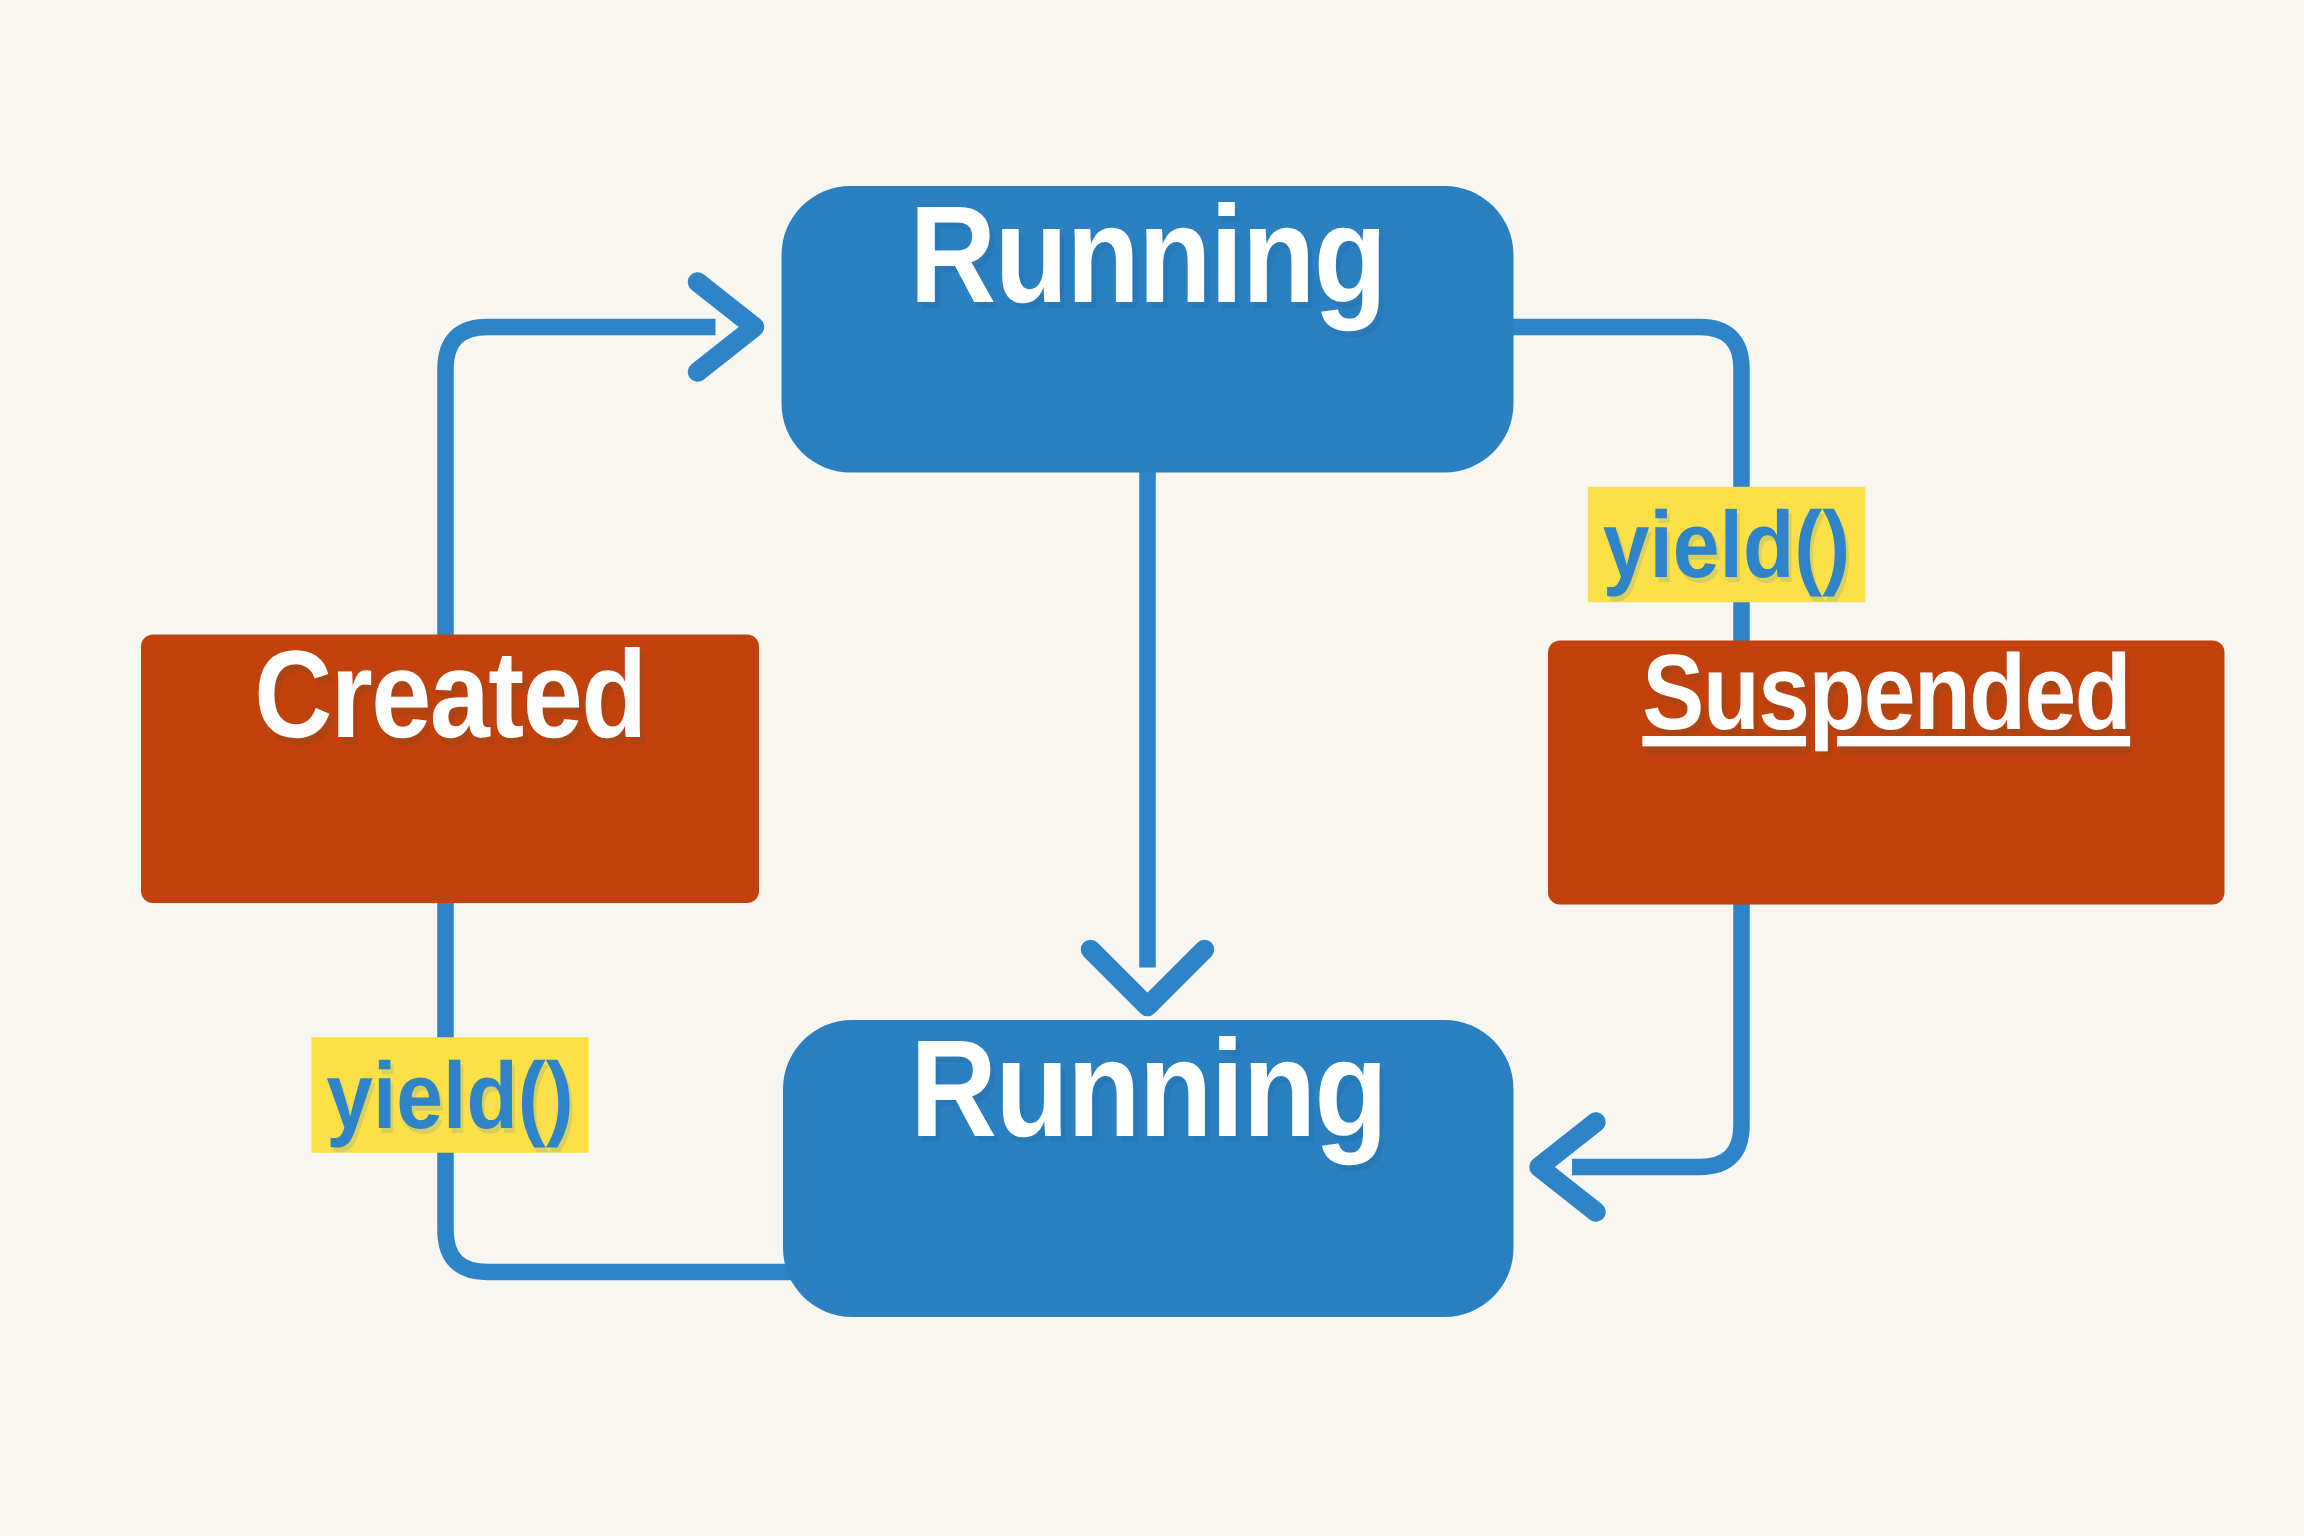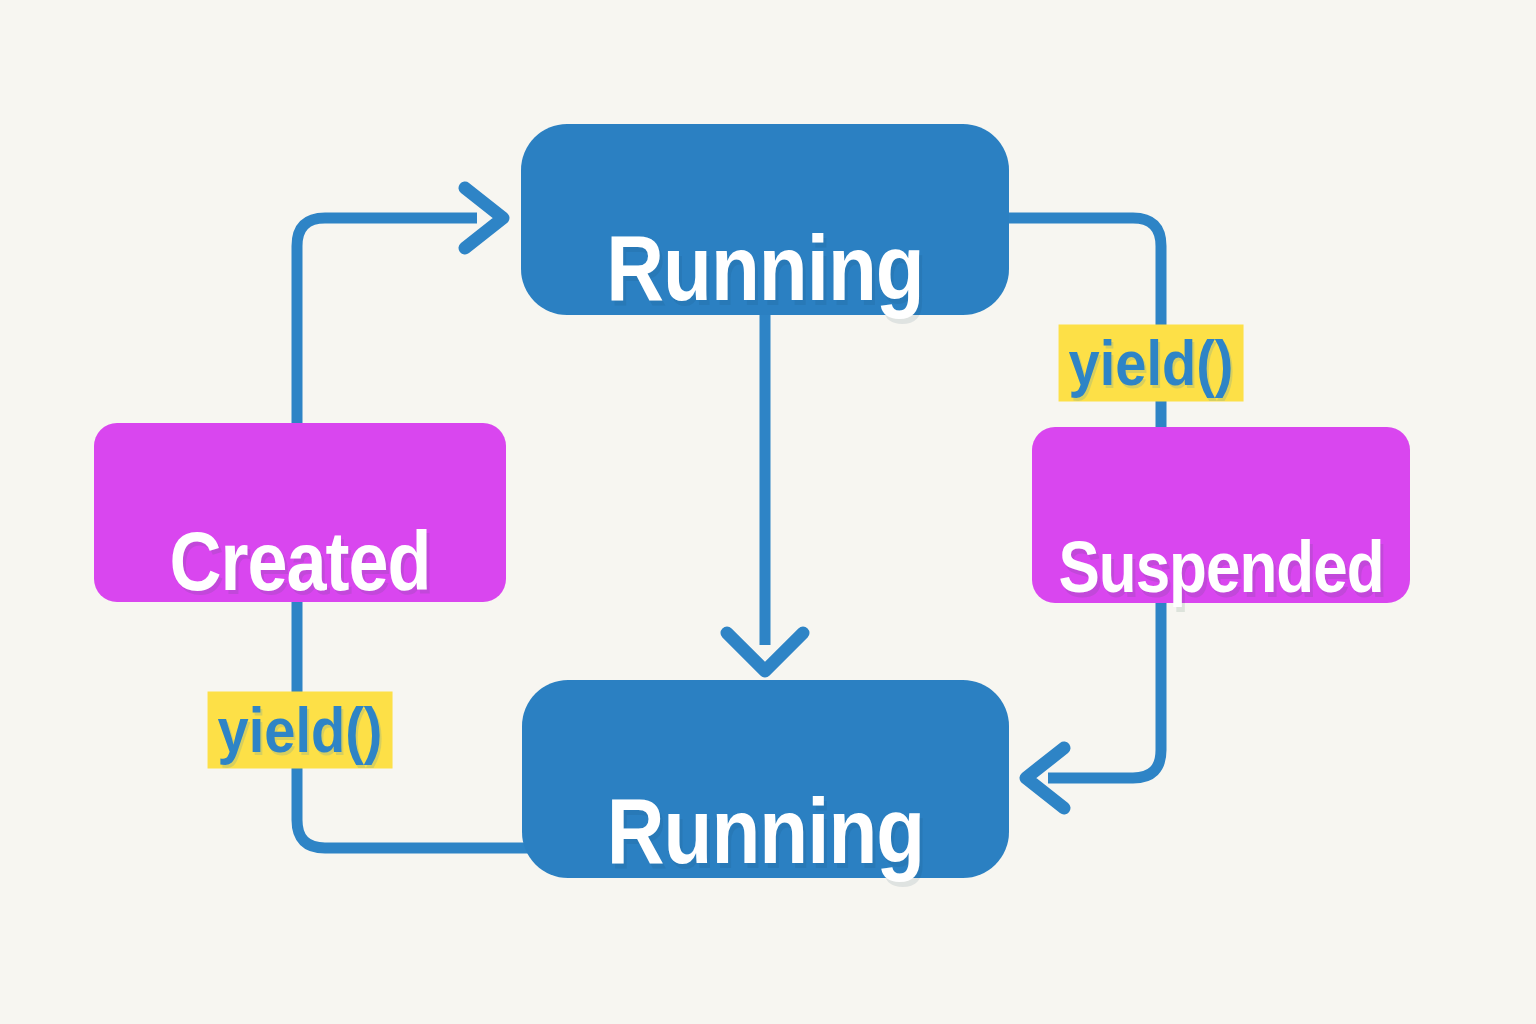--- a/index.html
+++ b/index.html
@@ -28,46 +28,46 @@
     stroke-width: 11;
   }
   .connectors path.arrowhead {
     stroke-width: 13;
     stroke-linecap: round;
     stroke-linejoin: round;
   }
   .node {
     position: absolute;
     display: flex;
-    align-items: flex-end;
+    align-items: flex-start;
     justify-content: center;
     color: #ffffff;
     font-weight: bold;
   }
   .node .node-label {
     display: inline-block;
     transform: scaleY(1.15);
     letter-spacing: -1px;
     text-shadow: 3px 4px 0 rgba(20, 60, 90, 0.10);
     white-space: nowrap;
   }
   .node-blue {
     background: #2b80c2;
     border-radius: 46px;
   }
   .node-green {
-    background: #d946ef;
-    border-radius: 23px;
+    background: #c2410c;
+    border-radius: 8px;
   }
   .node-green .node-label {
     text-shadow: 3px 4px 0 rgba(30, 90, 65, 0.12);
   }
   #node-running-top    { left: 521px; top: 124px; width: 488px; height: 191px; font-size: 80px; }
   #node-created        { left:  94px; top: 423px; width: 412px; height: 179px; font-size: 72px; }
-  #node-suspended      { left: 1032px; top: 427px; width: 378px; height: 176px; font-size: 62px; }
+  #node-suspended      { left: 1032px; top: 427px; width: 451px; height: 176px; font-size: 62px; text-decoration: underline; }
   #node-running-bottom { left: 522px; top: 680px; width: 487px; height: 198px; font-size: 80px; }
   .edge-label {
     position: absolute;
     transform: translate(-50%, -50%);
     background: #fde047;
     color: #2e84c6;
     font-weight: bold;
     font-size: 56px;
     padding: 6px 10px;
     white-space: nowrap;

